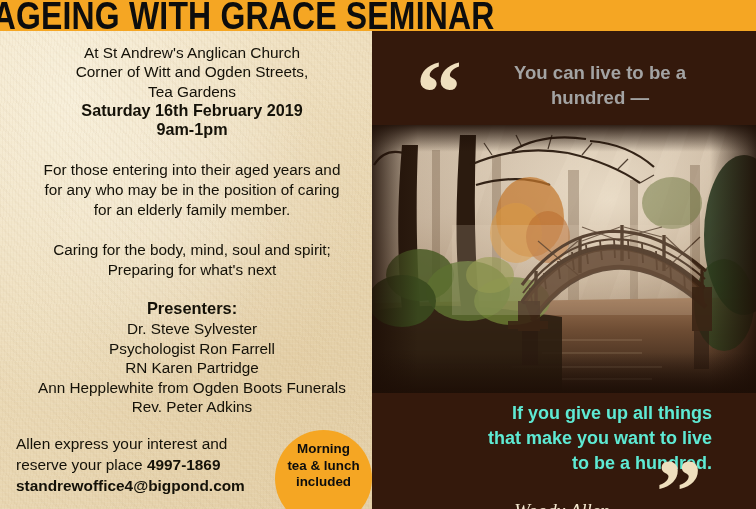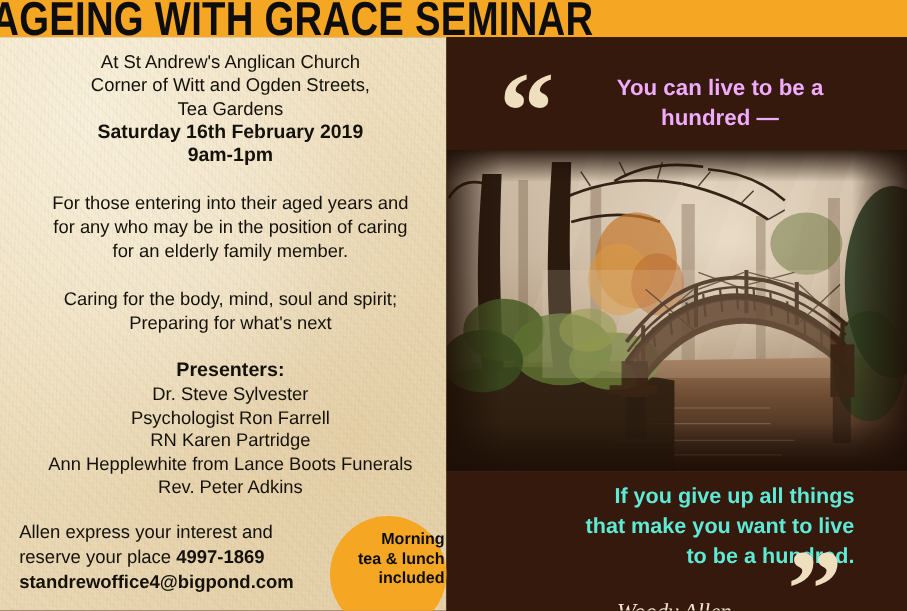--- a/index.html
+++ b/index.html
@@ -85,21 +85,21 @@
     position:absolute;
     left:275px; top:430px;
     width:97px; height:97px;
     border-radius:50%;
     background:#f5a623;
     z-index:6;
     display:flex; align-items:flex-start; justify-content:center;
   }
   .badge-text {
     margin-top:11px;
-    text-align:right;
+    text-align:center;
     font-weight:bold;
     font-size:13.4px;
     line-height:16.5px;
     color:#0d0d0d;
     width:94px;
   }
 
   
   .right-panel {
     position:absolute; left:372px; top:31px; width:384px; height:478px;
@@ -115,21 +115,21 @@
   .qmark-open {
     position:absolute; left:44px; top:15px;
     font-family:"Liberation Serif", serif;
     font-size:92px; font-weight:bold;
     color:#efdfbe; line-height:1;
     letter-spacing:-2px;
   }
   .quote-top-text {
     position:absolute; left:92px; top:29px; width:272px;
     text-align:center;
-    color:#f0abfc;
+    color:#a3a3a3;
     font-weight:bold;
     font-size:18.6px; line-height:25px;
   }
 
   .photo {
     position:absolute; left:0; top:94px; width:384px; height:268px;
     overflow:hidden;
   }
   .photo svg { display:block; width:384px; height:268px; }
 
@@ -201,21 +201,21 @@
     <div class="desc-block2">
       <div>Caring for the body, mind, soul and spirit;</div>
       <div>Preparing for what's next</div>
     </div>
 
     <div class="presenters-block">
       <div class="presenters-title">Presenters:</div>
       <div>Dr. Steve Sylvester</div>
       <div>Psychologist Ron Farrell</div>
       <div>RN Karen Partridge</div>
-      <div>Ann Hepplewhite from Lance Boots Funerals</div>
+      <div>Ann Hepplewhite from Ogden Boots Funerals</div>
       <div>Rev. Peter Adkins</div>
     </div>
 
     <div class="contact-block">
       <div>Allen express your interest and</div>
       <div><span>reserve your place </span><span class="phone">4997-1869</span></div>
       <span class="email">standrewoffice4@bigpond.com</span>
     </div>
 
   </div>

